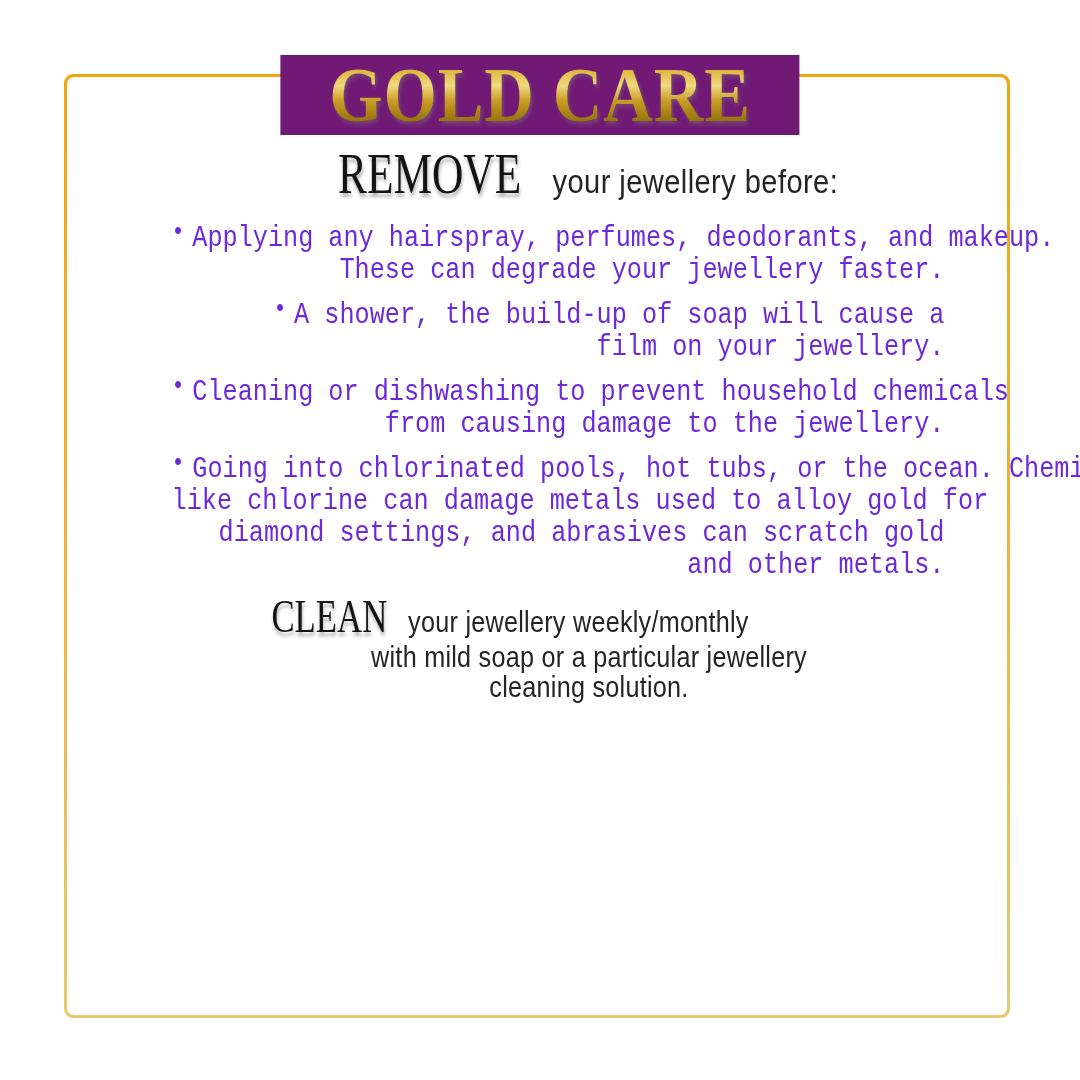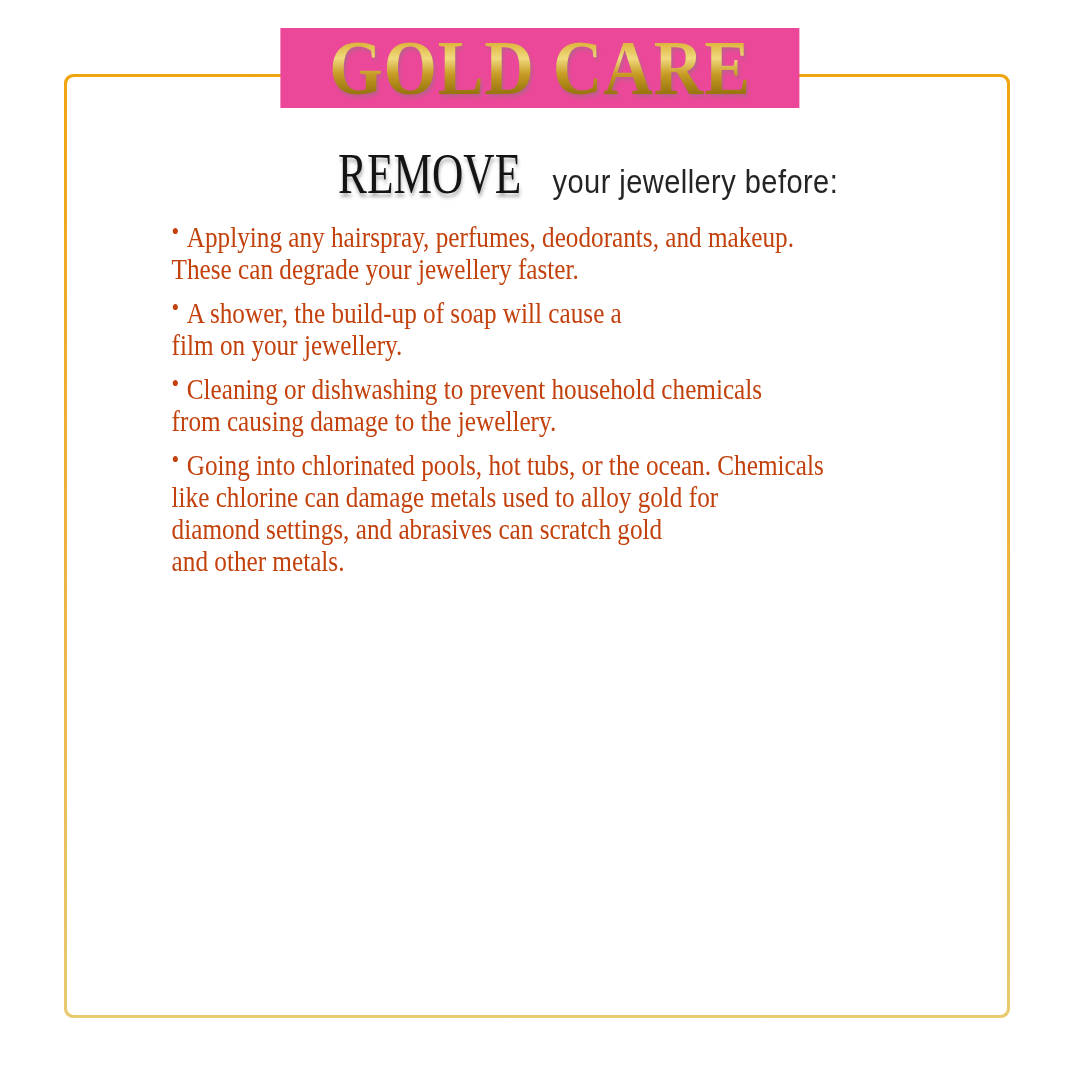--- a/index.html
+++ b/index.html
@@ -10,22 +10,22 @@
   
   .frame{
     position:absolute;left:64px;top:74px;width:946px;height:944px;
     background:linear-gradient(180deg,#f0a50f 0%,#edb23c 48%,#e8ca70 100%);
     border-radius:9px;
   }
   .frame-inner{position:absolute;inset:3px;background:#ffffff;border-radius:7px;}
 
   
   .title-plate{
-    position:absolute;top:28px;left:540px;transform:translateX(-50%);
-    background:#ec4899;padding:0 20px;z-index:3;white-space:nowrap;
+    position:absolute;top:55px;left:540px;transform:translateX(-50%);
+    background:#701a75;padding:0 20px;z-index:3;white-space:nowrap;
   }
   .title-text{
     display:inline-block;
     font-family:"Liberation Serif",serif;font-weight:700;
     font-size:78px;line-height:80px;letter-spacing:1px;
     background:linear-gradient(180deg,#c49310 0%,#ddb43a 18%,#f0d97e 38%,#c79b24 58%,#9b770f 80%,#8a660c 100%);
     -webkit-background-clip:text;background-clip:text;color:transparent;
     transform:scaleX(0.88);
     filter:drop-shadow(2px 3px 2px rgba(125,125,125,0.45));
   }
@@ -40,22 +40,22 @@
     margin-right:-0.08em;
   }
   .heading{
     margin:76px 0 0 76px;text-align:center;line-height:40px;
     transform:scaleX(0.88);white-space:pre;
   }
   .heading .kw{font-size:56px;line-height:40px;}
   .heading .lead{font-size:33px;color:#242424;letter-spacing:0.5px;margin-left:12px;}
 
   .bullets{
-    margin:8px 0 18px 16px;text-align:left;
-    font-family:Liberation Serif, serif;font-size:30px;color:#c2410c;
+    margin:8px 0 18px 16px;text-align:right;
+    font-family:Liberation Mono, monospace;font-size:30px;color:#6d28d9;
   }
   .bullet{line-height:32px;margin-bottom:7px;transform:scaleX(0.84);}
   .dot{font-size:26px;vertical-align:7px;margin-right:9px;}
   .btext{white-space:pre;}
 
   section{margin-bottom:2px;}
   .line1{text-align:center;line-height:30px;transform:scaleX(0.84);white-space:pre;}
   section .kw{font-size:47px;line-height:34px;}
   section .lead{font-size:30px;color:#242424;letter-spacing:0.3px;margin-left:10px;}
   .cont{
@@ -90,15 +90,20 @@
     <div class="bullet"><span class="dot">•</span><span class="btext">Cleaning or dishwashing to prevent household chemicals
 from causing damage to the jewellery.</span></div>
     <div class="bullet"><span class="dot">•</span><span class="btext">Going into chlorinated pools, hot tubs, or the ocean. Chemicals
 like chlorine can damage metals used to alloy gold for
 diamond settings, and abrasives can scratch gold
 and other metals.</span></div>
   </div>
 
 
 
+  <section class="s-clean">
+    <div class="line1"><span class="kw">CLEAN</span><span class="lead">your jewellery weekly/monthly</span></div>
+    <div class="cont">with mild soap or a particular jewellery
+cleaning solution.</div>
+  </section>
 
 
 </div>
 
 </body></html>

